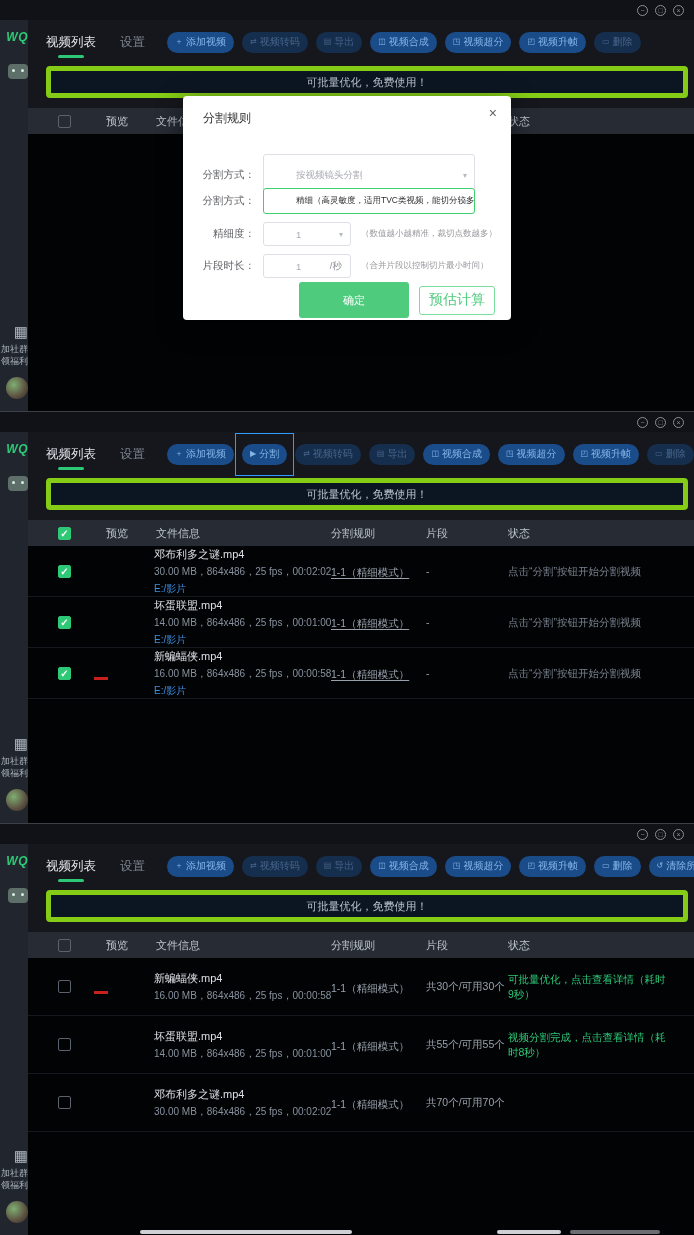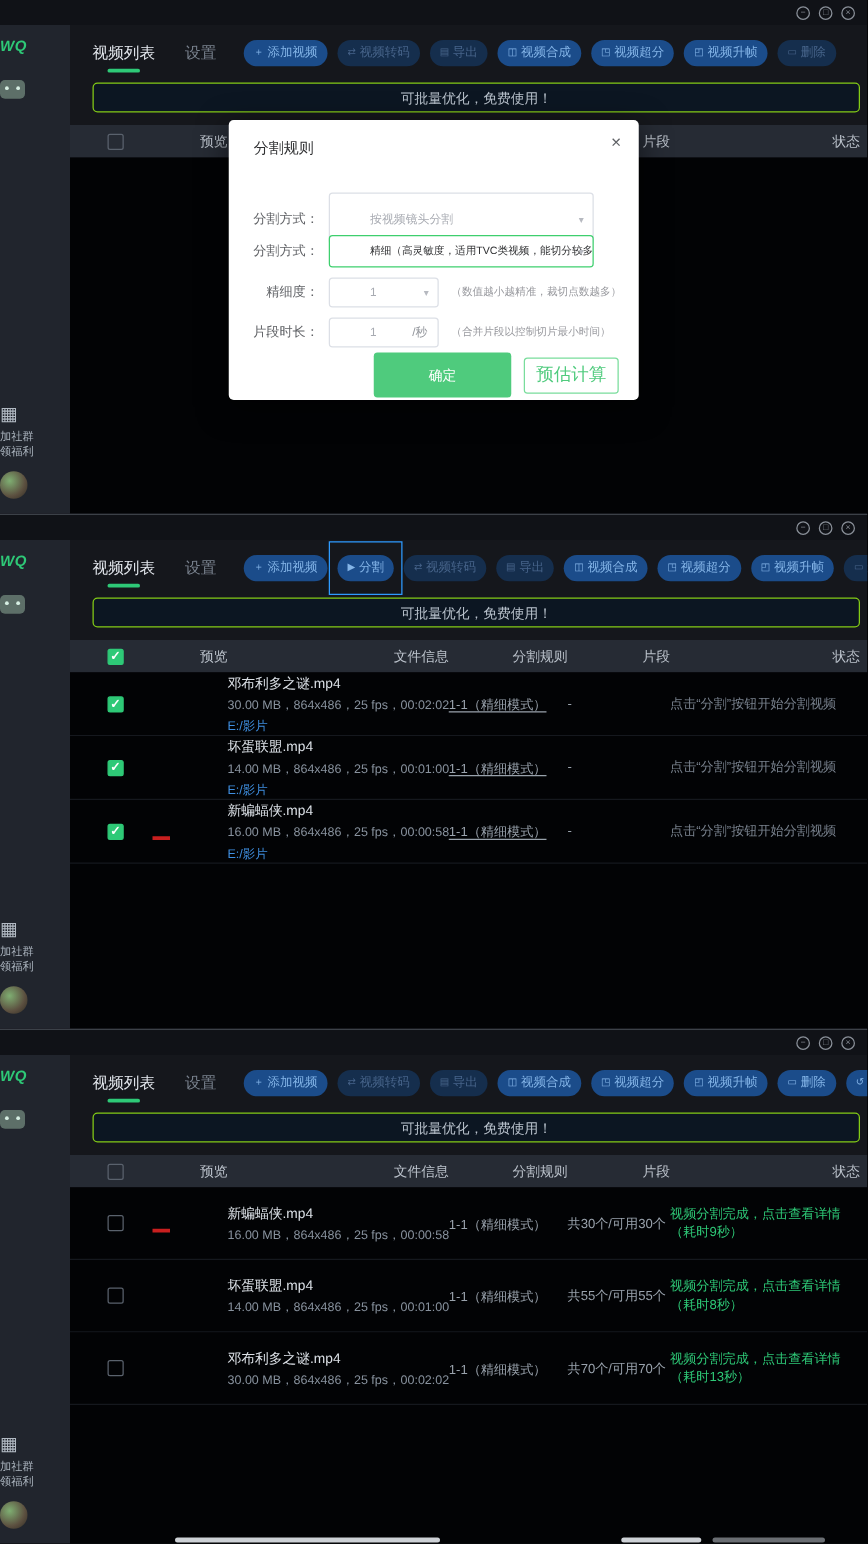--- a/index.html
+++ b/index.html
@@ -4,21 +4,21 @@
 <style>
   html,body{margin:0;padding:0;}
   body{width:694px;height:1235px;background:#000;font-family:"Liberation Sans",sans-serif;position:relative;overflow:hidden;}
   .panel{position:relative;height:411px;background:#15171c;overflow:hidden;}
   .panel + .panel{border-top:1px solid #3c4148;}
   
   .titlebar{height:20px;display:flex;justify-content:flex-end;align-items:center;gap:7px;padding-right:10px;background:#101217;}
   .winbtn{width:11px;height:11px;border:1px solid #8a9099;border-radius:50%;color:#8a9099;font-size:7px;line-height:9px;text-align:center;box-sizing:border-box;cursor:default;}
   
   .pbody{display:flex;height:391px;}
-  .sidebar{width:56px;background:#21252d;display:flex;flex-direction:column;align-items:flex-start;flex-shrink:0;}
+  .sidebar{width:28px;background:#21252d;display:flex;flex-direction:column;align-items:flex-end;flex-shrink:0;}
   .logo{margin-top:10px;font-size:12px;font-weight:bold;font-style:italic;color:#2ec977;letter-spacing:.5px;}
   .robot{margin-top:20px;width:20px;height:15px;border-radius:4px;background:#5d6f68;position:relative;}
   .robot::before,.robot::after{content:"";position:absolute;top:5px;width:3px;height:3px;border-radius:50%;background:#d7efe3;}
   .robot::before{left:4px}.robot::after{right:4px}
   .sspacer{flex:1}
   .qr{font-size:15px;color:#b2bac3;line-height:1;}
   .community{margin-top:4px;font-size:9px;color:#aab3bd;text-align:center;line-height:1.35;}
   .avatar{margin:10px 0 12px;width:22px;height:22px;border-radius:50%;background:radial-gradient(circle at 35% 35%,#7fae72,#5c5040 60%,#2e2a22);}
   .main{flex:1;display:flex;flex-direction:column;min-width:0;position:relative;}
   
@@ -26,25 +26,25 @@
   .tab{position:relative;font-size:12.5px;color:#e4e8ee;white-space:nowrap;}
   .tab .tab-underline{position:absolute;left:50%;transform:translateX(-50%);bottom:-7px;width:26px;height:3px;border-radius:2px;background:#2ec977;}
   .tab2{margin-left:24px;font-size:12.5px;color:#79828e;white-space:nowrap;}
   .pills{display:flex;align-items:center;gap:8px;margin-left:22px;}
   .pill{display:flex;align-items:center;gap:3px;height:21px;padding:0 8px;border-radius:11px;background:#1b4c8a;color:#84b5e8;font-size:10px;white-space:nowrap;cursor:default;}
   .pill .pic{font-size:8px;line-height:1;}
   .pill.dim{background:#152e4d;color:#47648a;}
   .split-wrap{position:relative;}
   .split-box{position:absolute;left:-7px;right:-7px;top:-11px;bottom:-11px;border:1px solid #2e9bff;pointer-events:none;}
   
-  .banner{margin:12px 6px 0 18px;height:22px;border:1px solid #84cc16;border-radius:4px;background:#0c1622;display:flex;align-items:center;justify-content:center;font-size:11px;color:#bac3cd;}
+  .banner{margin:12px 6px 0 18px;height:22px;border:5px solid #84cc16;border-radius:4px;background:#0c1622;display:flex;align-items:center;justify-content:center;font-size:11px;color:#bac3cd;}
   
   .tablewrap{margin-top:10px;flex:1;display:flex;flex-direction:column;min-height:0;}
   .thead,.trow{display:grid;grid-template-columns:44px 64px 177px 95px 82px 1fr;align-items:center;padding:0 6px 0 18px;}
-  .thead{height:26px;background:#262b34;color:#bcc3cc;font-size:11px;flex-shrink:0;text-align:right;}
+  .thead{height:26px;background:#262b34;color:#bcc3cc;font-size:11px;flex-shrink:0;}
   .th-prev{padding-left:16px}.th-file{padding-left:2px}
   .tbody{flex:1;background:#020305;}
   .trow{height:50px;border-bottom:1px solid #15181e;background:#020305;}
   .p3 .trow{height:57px;}
   .cbx{width:13px;height:13px;border:1px solid #5a626d;border-radius:2px;margin-left:12px;display:flex;align-items:center;justify-content:center;box-sizing:border-box;color:transparent;}
   .cbx.checked{background:#2ec977;border-color:#2ec977;color:#fff;font-size:10px;font-weight:bold;}
   .thumb{width:54px;height:36px;border-radius:2px;}
   .t-dark{background:linear-gradient(120deg,#0b0c0e,#111317 60%,#0a0b0d);}
   .t-bright{background:linear-gradient(115deg,#2b1a08,#c27c1e 35%,#f2d28a 55%,#8a4f12 80%,#1f1206);}
   .t-fire{background:radial-gradient(circle at 45% 60%,#d4731f 0%,#6b3109 25%,#1c0f06 60%,#0c0805);position:relative;}
@@ -368,21 +368,21 @@
         <div class="tbody">
           <div class="trow">
             <span class="cbx"></span>
             <span><span class="thumb t-fire"></span></span>
             <span class="c-file">
               <div class="fname">新蝙蝠侠.mp4</div>
               <div class="fmeta">16.00 MB，864x486，25 fps，00:00:58</div>
             </span>
             <span><span class="rule-link">1-1（精细模式）</span></span>
             <span class="c-seg">共30个/可用30个</span>
-            <span class="c-status">视频分割完成，点击查看详情（耗时9秒）</span>
+            <span class="c-status">可批量优化，点击查看详情（耗时9秒）</span>
           </div>
           <div class="trow">
             <span class="cbx"></span>
             <span><span class="thumb t-bright"></span></span>
             <span class="c-file">
               <div class="fname">坏蛋联盟.mp4</div>
               <div class="fmeta">14.00 MB，864x486，25 fps，00:01:00</div>
             </span>
             <span><span class="rule-link">1-1（精细模式）</span></span>
             <span class="c-seg">共55个/可用55个</span>
@@ -390,21 +390,20 @@
           </div>
           <div class="trow">
             <span class="cbx"></span>
             <span><span class="thumb t-city"></span></span>
             <span class="c-file">
               <div class="fname">邓布利多之谜.mp4</div>
               <div class="fmeta">30.00 MB，864x486，25 fps，00:02:02</div>
             </span>
             <span><span class="rule-link">1-1（精细模式）</span></span>
             <span class="c-seg">共70个/可用70个</span>
-            <span class="c-status">视频分割完成，点击查看详情（耗时13秒）</span>
           </div>
         </div>
       </div>
     </div>
   </div>
 </div>
 
 <div class="peek peek1"></div>
 <div class="peek peek2"></div>
 <div class="peek peek3"></div>

